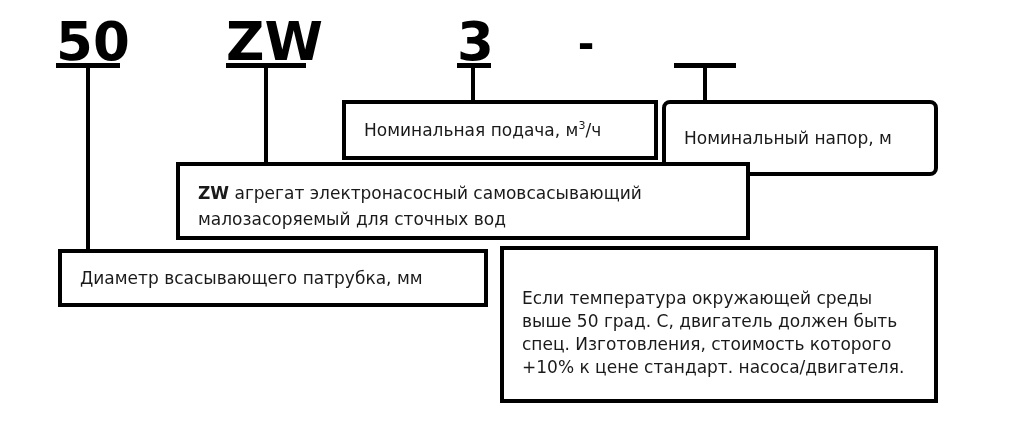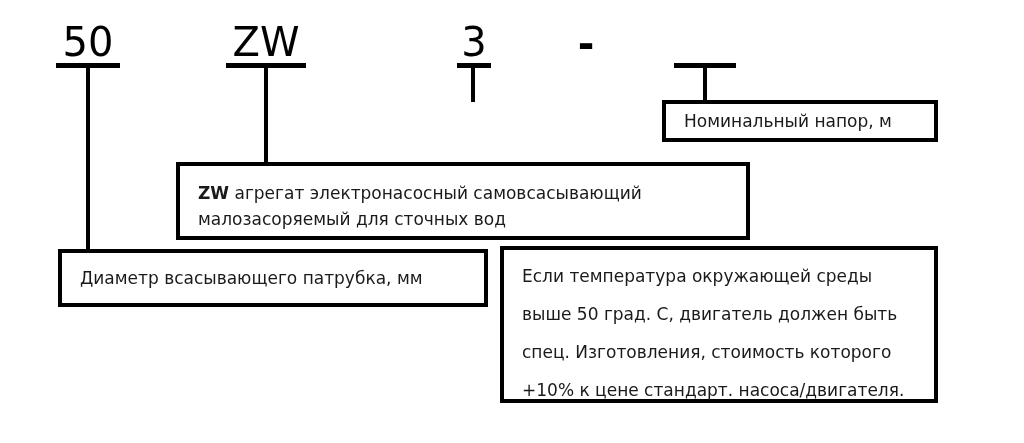--- a/index.html
+++ b/index.html
@@ -16,22 +16,22 @@
     width: 1024px;
     height: 443px;
     background: #ffffff;
     overflow: hidden;
   }
 
   
   .code-token {
     position: absolute;
     font-family: "DejaVu Sans", "Liberation Sans", sans-serif;
-    font-weight: normal;
-    font-size: 40px;
+    font-weight: bold;
+    font-size: 53px;
     line-height: 44px;
     color: #000000;
     text-align: center;
     white-space: nowrap;
   }
   .code-token.dash {
     font-size: 40px;
     font-weight: bold;
   }
 
@@ -68,21 +68,21 @@
     font-family: "DejaVu Sans", "Liberation Sans", sans-serif;
   }
   .box.multiline {
     align-items: flex-start;
   }
   .box.multiline .box-text {
     padding-top: 14px;
   }
   .box.note .box-text {
     padding-top: 16px;
-    line-height: 38px;
+    line-height: 23px;
   }
   .box-text .lead {
     font-weight: bold;
   }
   .sup {
     font-size: 11px;
     vertical-align: super;
     line-height: 0;
   }
 </style>
@@ -102,22 +102,25 @@
 
   <div class="code-token dash" style="left:566px; top:22px; width:40px;">-</div>
 
   <div class="token-rule" style="left:674px; top:63px; width:62px;"></div>
 
   <div class="vline" style="left:86px; top:66px; height:185px;"></div>
   <div class="vline" style="left:264px; top:66px; height:98px;"></div>
   <div class="vline" style="left:471px; top:66px; height:36px;"></div>
   <div class="vline" style="left:703px; top:66px; height:36px;"></div>
 
+  <div class="box" style="left:342px; top:100px; width:316px; height:60px;">
+    <span class="box-text"><span>Номинальная подача, м</span><span class="sup">3</span><span>/ч</span></span>
+  </div>
 
-  <div class="box" style="left:662px; top:100px; width:276px; height:42px;">
+  <div class="box" style="left:662px; top:100px; width:276px; height:76px;border-radius:8px;">
     <span class="box-text">Номинальный напор, м</span>
   </div>
 
   <div class="box" style="left:58px; top:249px; width:430px; height:58px;">
     <span class="box-text">Диаметр всасывающего патрубка, мм</span>
   </div>
 
   <div class="box multiline" style="left:176px; top:162px; width:574px; height:78px;">
     <span class="box-text"><span class="lead">ZW</span><span> агрегат электронасосный самовсасывающий малозасоряемый для сточных вод</span></span>
   </div>

